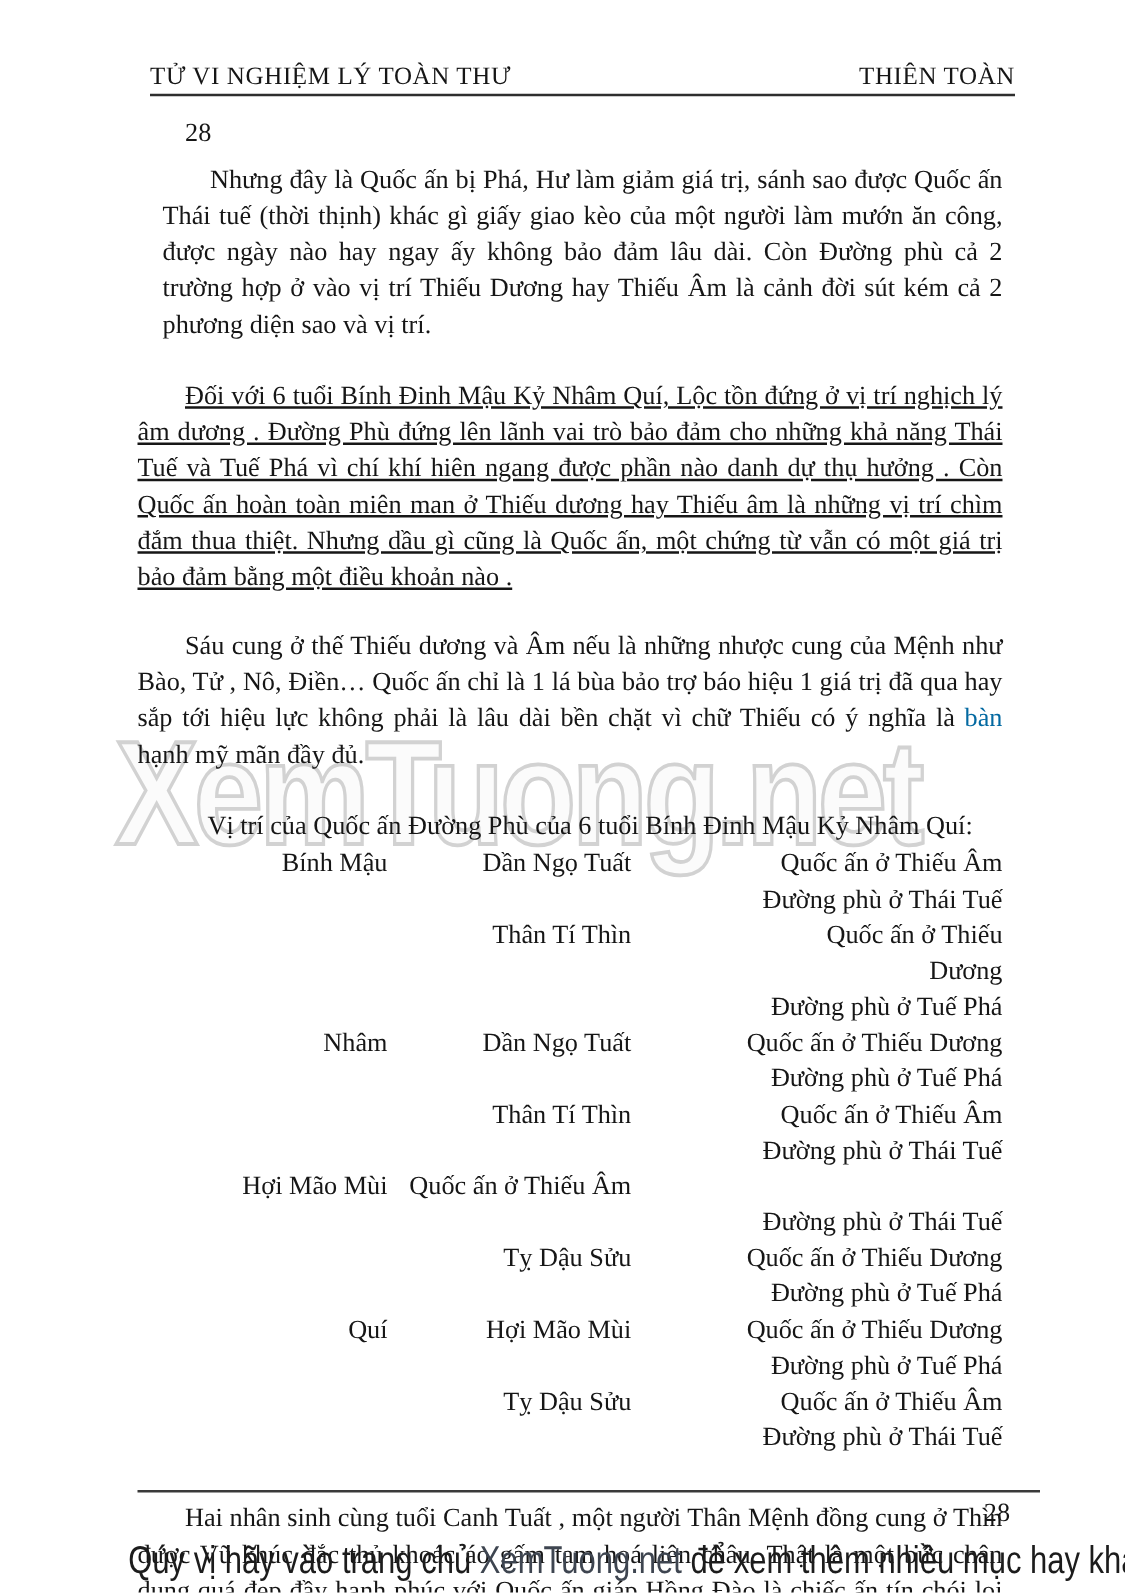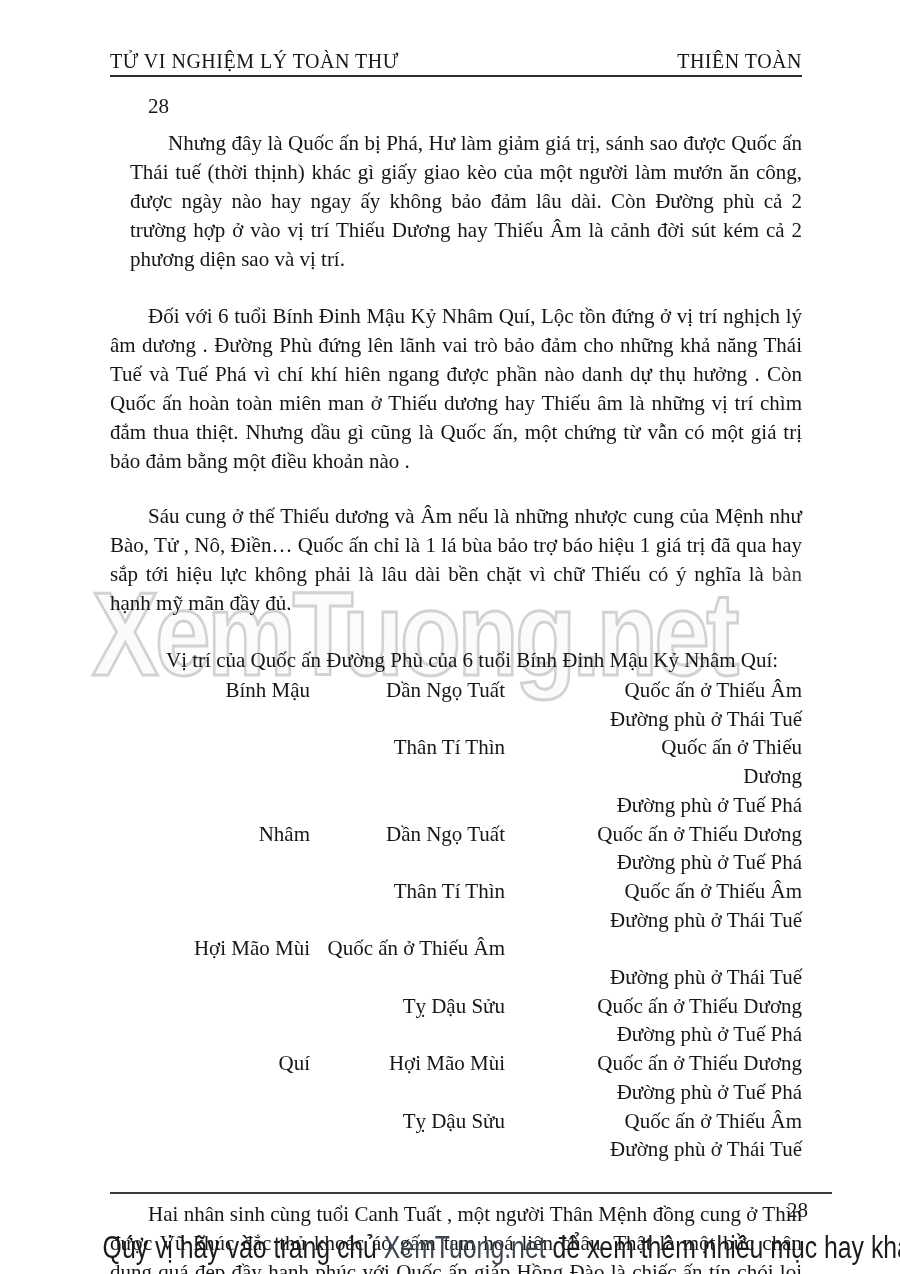--- a/index.html
+++ b/index.html
@@ -8,21 +8,21 @@
     background:#ffffff;
     font-family:"Liberation Serif","DejaVu Serif",serif;
     color:#161616;
     position:relative;
     overflow:hidden;
   }
   .page { position:absolute; inset:0; }
 
   
   .header {
-    position:absolute; left:110px; width:692px; top:50px;
+    position:absolute; left:120px; width:692px; top:50px;
     display:flex; justify-content:space-between; align-items:flex-end;
     font-size:20px; letter-spacing:0.5px;
     border-bottom:2px solid #2e2e2e; padding-bottom:2px;
     z-index:2;
   }
 
   
   .watermark {
     position:absolute; left:92px; top:566px; z-index:0;
     font-family:"Liberation Sans","DejaVu Sans",sans-serif;
@@ -35,23 +35,23 @@
   }
 
   
   .content {
     position:absolute; left:110px; width:692px; top:92px; z-index:1;
     font-size:21px; line-height:29px; text-align:justify;
   }
   .pagenum-top { margin-left:38px; line-height:29px; text-align:left; }
   .para { text-indent:38px; }
   .p1 { margin-top:8px;margin-left:20px; }
-  .p2 { margin-top:28px; }
+  .p2 { margin-top:28px;text-decoration:underline; }
   .p3 { margin-top:26px; }
-  .red-word { color:#404040; }
+  .red-word { color:#0369a1; }
 
   .tbl-heading { margin-top:28px; margin-left:56px; text-align:left; text-indent:0; }
   .tablock { margin-top:1px; }
   .trow { display:grid; grid-template-columns:162px 195px 1fr; padding-left:38px; line-height:28.7px; text-align:right; }
   .trow .c3.shift { padding-left:97px; }
 
   .p4 { margin-top:36px; }
 
   .rule {
     position:absolute; left:110px; top:1192px; width:722px;

